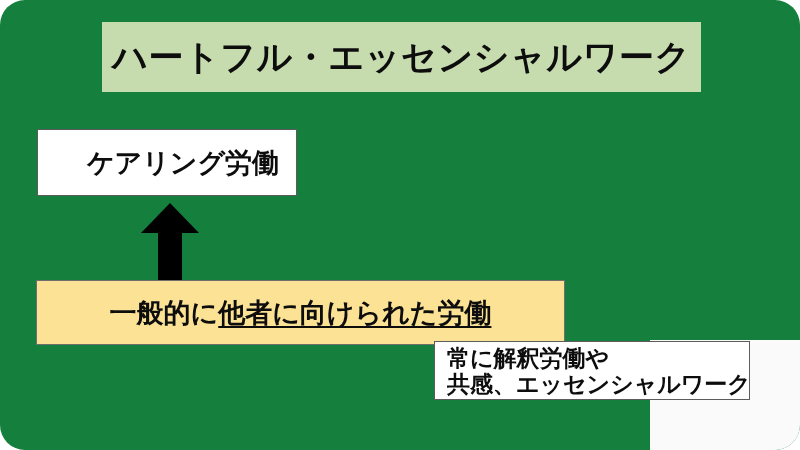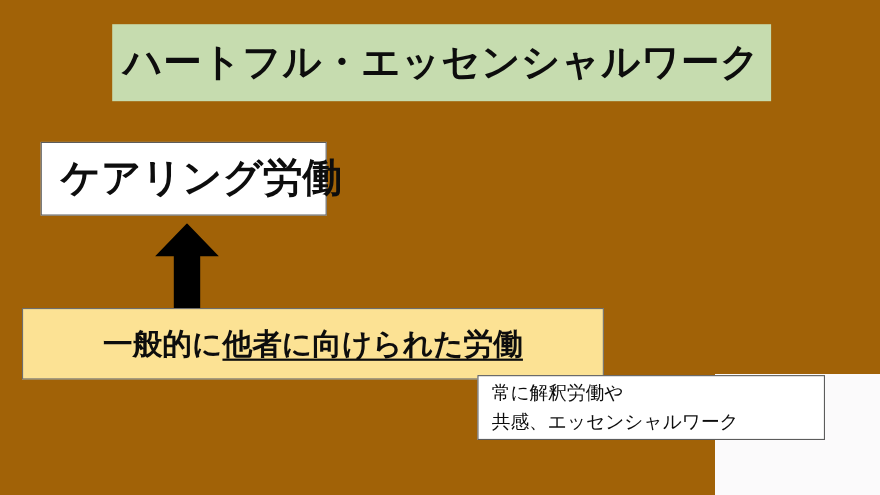--- a/index.html
+++ b/index.html
@@ -7,22 +7,23 @@
     padding: 0;
     background: #ffffff;
   }
   body {
     font-family: "DejaVu Sans", "Liberation Sans", sans-serif;
   }
   #slide {
     position: relative;
     width: 800px;
     height: 450px;
-    background: #a16207;
+    background: #15803d;
     overflow: hidden;
+    border-radius: 25px;
   }
 
   
   .corner-wash {
     position: absolute;
     right: 0;
     bottom: 0;
     width: 150px;
     height: 110px;
     background: #fbfafb;
@@ -55,21 +56,21 @@
     width: 260px;
     height: 67px;
     background: #ffffff;
     border: 1.4px solid #5c5c5c;
     display: flex;
     align-items: center;
     justify-content: center;
     box-sizing: border-box;
   }
   .caring-text {
-    font-size: 36px;
+    font-size: 27px;
     font-weight: 700;
     color: #0d0d0d;
     white-space: nowrap;
     margin-left: 32px;
   }
 
   .desc-list {
     position: absolute;
     left: 322px;
     top: 126px;
@@ -86,21 +87,21 @@
   .up-arrow {
     position: absolute;
     left: 141px;
     top: 203px;
     width: 58px;
     height: 77px;
   }
 
   .general-box {
     position: absolute;
-    left: 20px;
+    left: 36px;
     top: 280px;
     width: 529px;
     height: 65px;
     background: #fce294;
     border: 1.4px solid #6e6e6e;
     display: flex;
     align-items: center;
     justify-content: center;
     box-sizing: border-box;
   }
@@ -125,22 +126,22 @@
     height: 59px;
     background: #ffffff;
     border: 1.4px solid #5c5c5c;
     box-sizing: border-box;
     display: flex;
     flex-direction: column;
     justify-content: center;
     padding-left: 12px;
   }
   .note-line {
-    font-size: 17px;
-    font-weight: 400;
+    font-size: 23px;
+    font-weight: 700;
     color: #0d0d0d;
     line-height: 26px;
     white-space: nowrap;
   }
 </style>
 </head>
 <body>
 
 <div id="slide">
 

